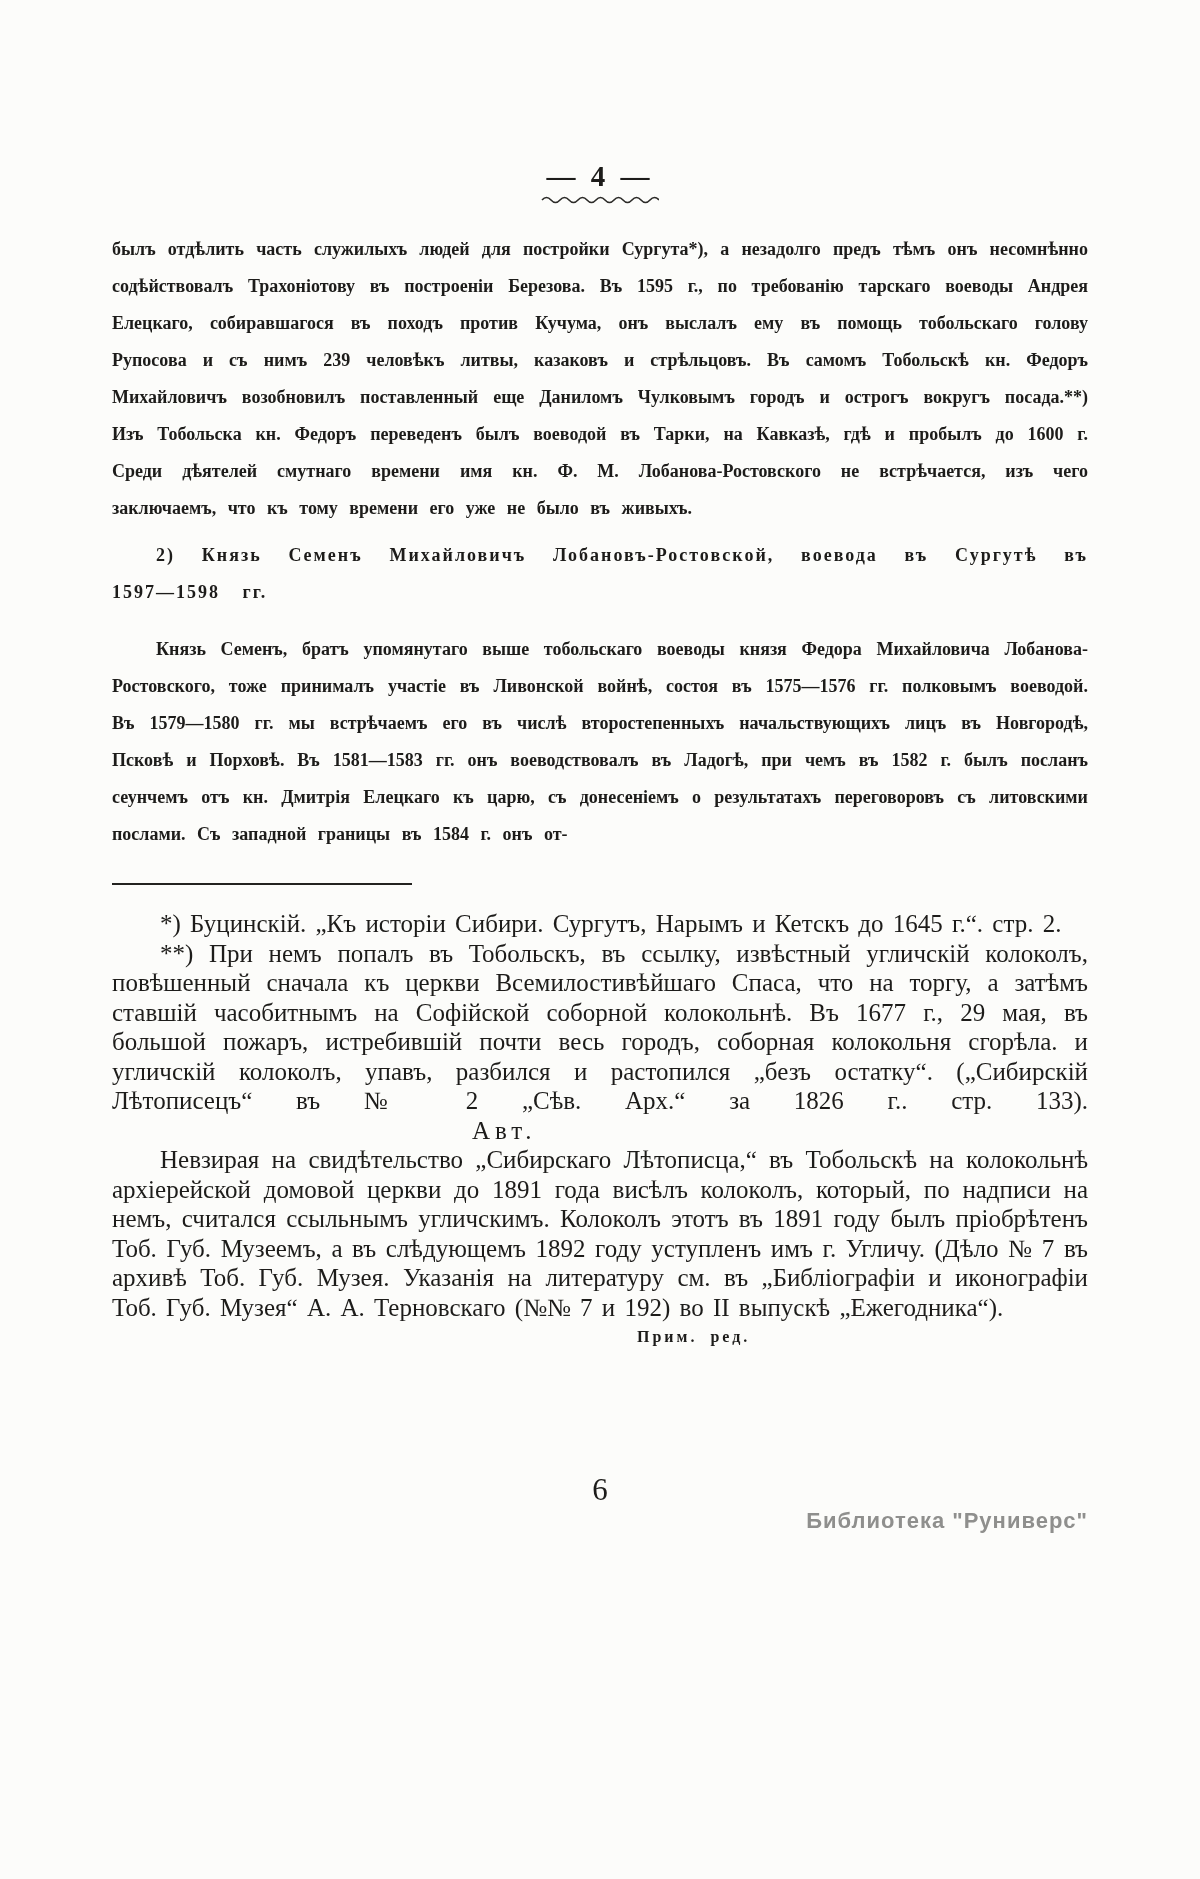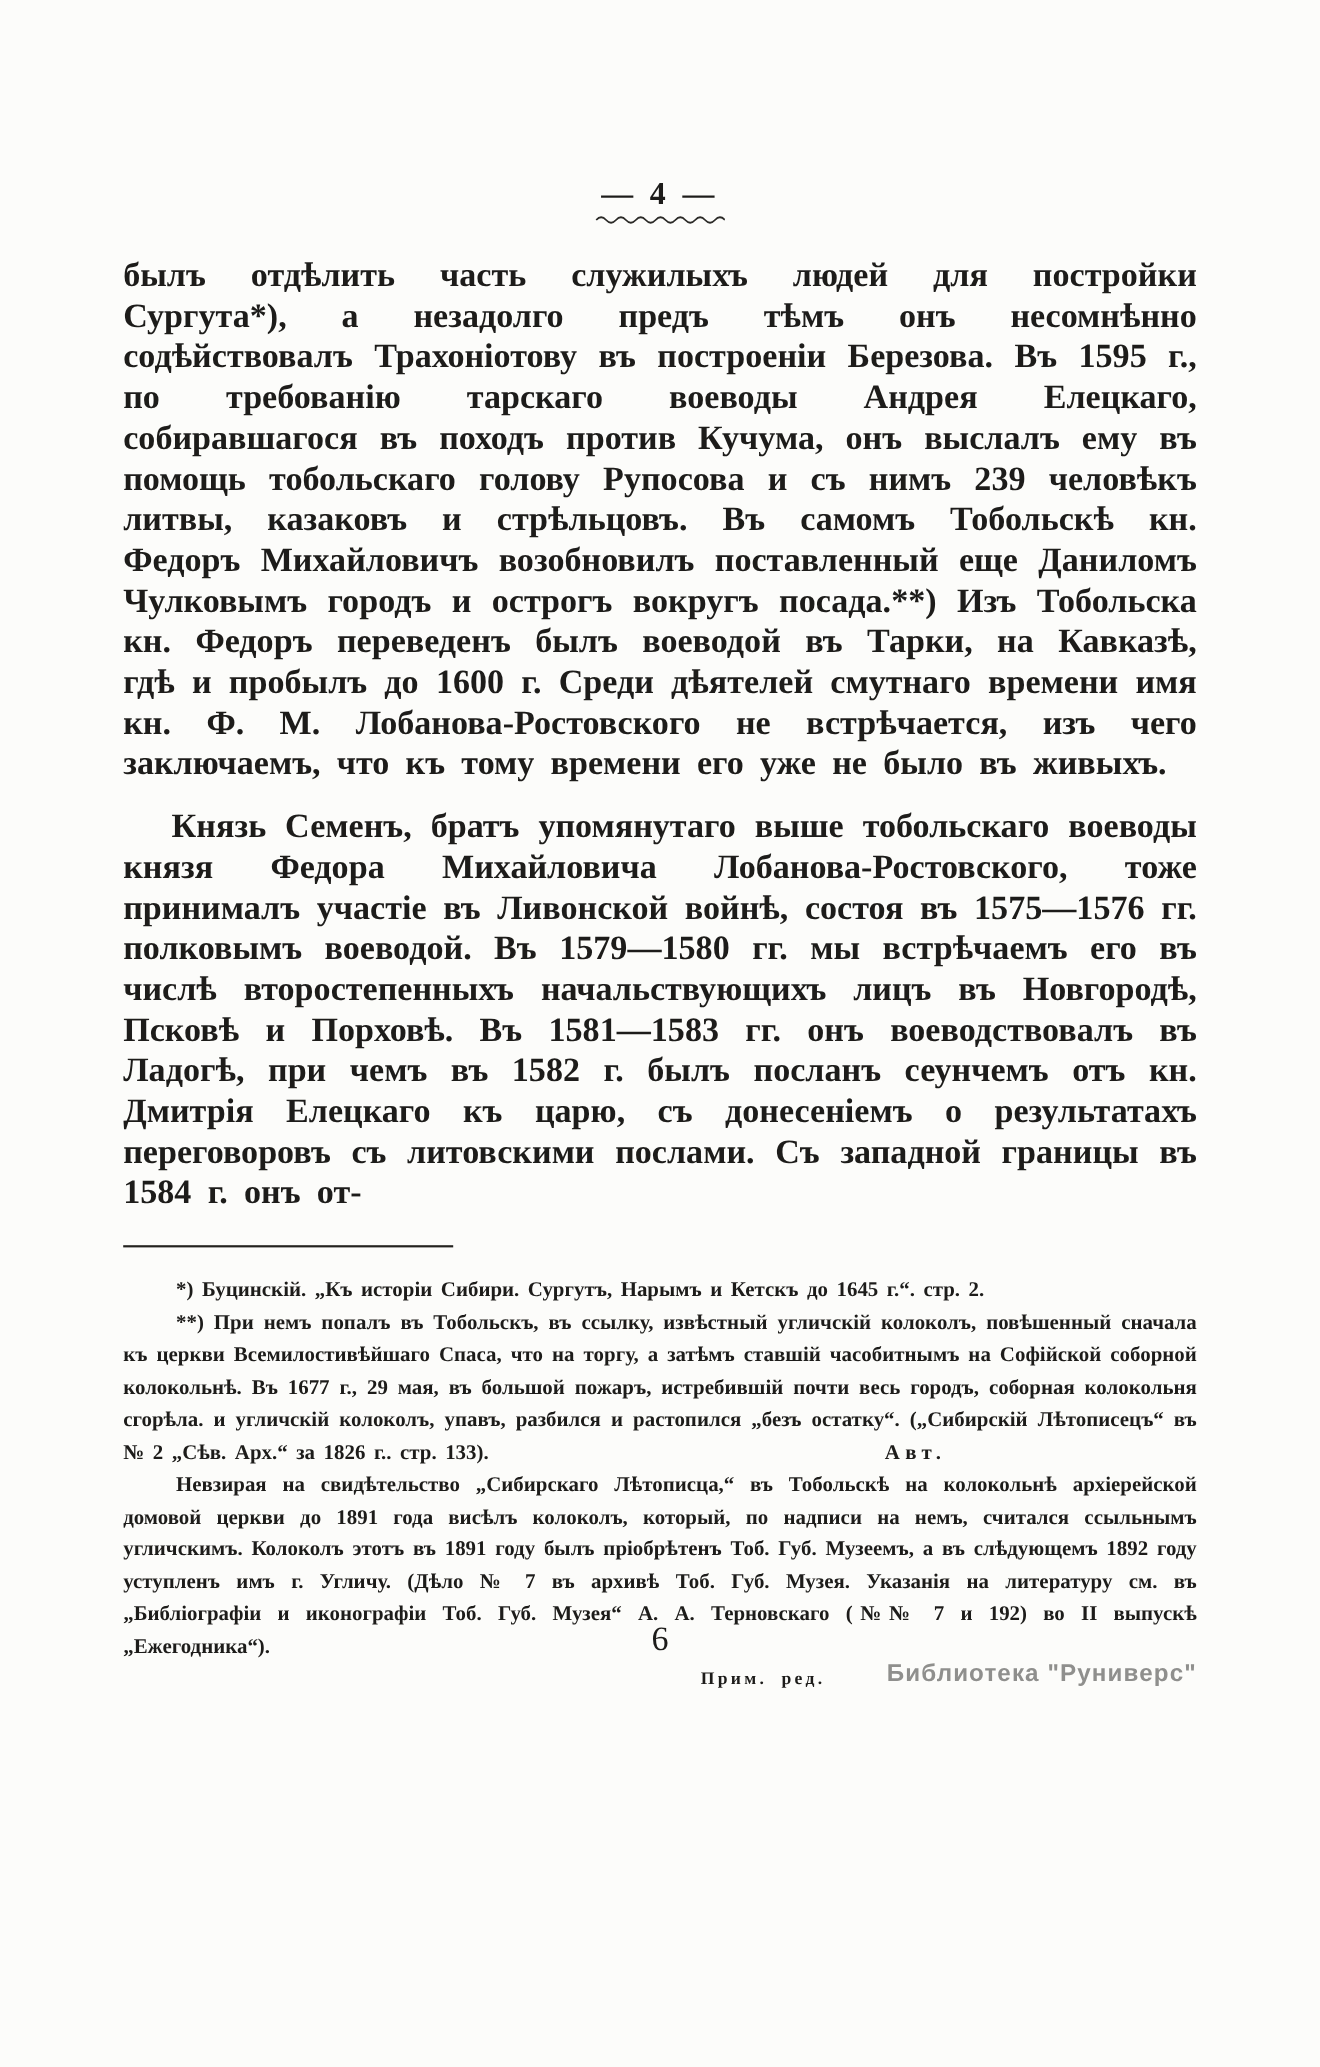--- a/index.html
+++ b/index.html
@@ -22,21 +22,21 @@
     margin-bottom: 26px;
   }
   .page-head .num {
     font-size: 29px;
     font-weight: 700;
     letter-spacing: 4px;
     display: block;
   }
   .flourish { display: block; margin: 2px auto 0 auto; }
   .para {
-    font-size: 31px;
+    font-size: 18px;
     font-weight: 700;
     line-height: 37px;
     text-align: justify;
     word-spacing: 7px;
     text-indent: 44px;
   }
   .para.first { text-indent: 0; }
   .para.small {
     font-size: 22px;
     line-height: 29px;
@@ -49,22 +49,22 @@
     letter-spacing: 2px;
   }
   .para.body2 { margin-top: 20px; font-family: Liberation Serif, serif; }
   .footnote-rule {
     width: 300px;
     border: none;
     border-top: 2px solid #23221f;
     margin: 30px 0 24px 0;
   }
   .fn {
-    font-size: 19px;
-    font-weight: 700;
+    font-size: 25px;
+    font-weight: 400;
     line-height: 29.5px;
     text-align: justify;
     word-spacing: 3px;
     text-indent: 48px;
   }
   .fn .sig {
     display: inline-block;
     margin-left: 360px;
     letter-spacing: 5px;
     text-indent: 0;
@@ -106,20 +106,21 @@
     <div class="page-head">
       <span class="num">— 4 —</span>
       <svg class="flourish" width="118" height="10" viewBox="0 0 118 10">
         <path d="M1 5 q4.5 -5 9 0 q4.5 5 9 0 q4.5 -5 9 0 q4.5 5 9 0 q4.5 -5 9 0 q4.5 5 9 0 q4.5 -5 9 0 q4.5 5 9 0 q4.5 -5 9 0 q4.5 5 9 0 q4.5 -5 9 0 q4.5 5 9 0 q4.5 -5 9 0" stroke="#2b2a27" stroke-width="1.6" fill="none"></path>
       </svg>
     </div>
 
     <p class="para first">былъ отдѣлить часть служилыхъ людей для постройки Сургута*), а незадолго предъ тѣмъ онъ несомнѣнно содѣйствовалъ Трахоніотову въ построеніи Березова. Въ 1595 г., по требованію тарскаго воеводы Андрея Елецкаго, собиравшагося въ походъ против Кучума, онъ выслалъ ему въ помощь тобольскаго голову Рупосова и съ нимъ 239 человѣкъ литвы, казаковъ и стрѣльцовъ. Въ самомъ Тобольскѣ кн. Федоръ Михайловичъ возобновилъ поставленный еще Даниломъ Чулковымъ городъ и острогъ вокругъ посада.**) Изъ Тобольска кн. Федоръ переведенъ былъ воеводой въ Тарки, на Кавказѣ, гдѣ и пробылъ до 1600 г. Среди дѣятелей смутнаго времени имя кн. Ф. М. Лобанова-Ростовского не встрѣчается, изъ чего заключаемъ, что къ тому времени его уже не было въ живыхъ.</p>
 
 
+    <p class="para heading">2) Князь Семенъ Михайловичъ Лобановъ-Ростовской, воевода въ Сургутѣ въ 1597—1598 гг.</p>
 
     <p class="para body2">Князь Семенъ, братъ упомянутаго выше тобольскаго воеводы князя Федора Михайловича Лобанова-Ростовского, тоже принималъ участіе въ Ливонской войнѣ, состоя въ 1575—1576 гг. полковымъ воеводой. Въ 1579—1580 гг. мы встрѣчаемъ его въ числѣ второстепенныхъ начальствующихъ лицъ въ Новгородѣ, Псковѣ и Порховѣ. Въ 1581—1583 гг. онъ воеводствовалъ въ Ладогѣ, при чемъ въ 1582 г. былъ посланъ сеунчемъ отъ кн. Дмитрія Елецкаго къ царю, съ донесеніемъ о результатахъ переговоровъ съ литовскими послами. Съ западной границы въ 1584 г. онъ от-</p>
 
     <hr class="footnote-rule">
 
     <div class="footnotes">
       <p class="fn">*) Буцинскій. „Къ исторіи Сибири. Сургутъ, Нарымъ и Кетскъ до 1645 г.“. стр. 2.</p>
       <p class="fn"><span>**) При немъ попалъ въ Тобольскъ, въ ссылку, извѣстный угличскій колоколъ, повѣшенный сначала къ церкви Всемилостивѣйшаго Спаса, что на торгу, а затѣмъ ставшій часобитнымъ на Софійской соборной колокольнѣ. Въ 1677 г., 29 мая, въ большой пожаръ, истребившій почти весь городъ, соборная колокольня сгорѣла. и угличскій колоколъ, упавъ, разбился и растопился „безъ остатку“. („Сибирскій Лѣтописецъ“ въ № 2 „Сѣв. Арх.“ за 1826 г.. стр. 133).</span><span class="sig">Авт.</span></p>
       <p class="fn">Невзирая на свидѣтельство „Сибирскаго Лѣтописца,“ въ Тобольскѣ на колокольнѣ архіерейской домовой церкви до 1891 года висѣлъ колоколъ, который, по надписи на немъ, считался ссыльнымъ угличскимъ. Колоколъ этотъ въ 1891 году былъ пріобрѣтенъ Тоб. Губ. Музеемъ, а въ слѣдующемъ 1892 году уступленъ имъ г. Угличу. (Дѣло № 7 въ архивѣ Тоб. Губ. Музея. Указанія на литературу см. въ „Библіографіи и иконографіи Тоб. Губ. Музея“ А. А. Терновскаго (№№ 7 и 192) во II выпускѣ „Ежегодника“).</p>
       <div class="fn-sig-line">Прим. ред.</div>

